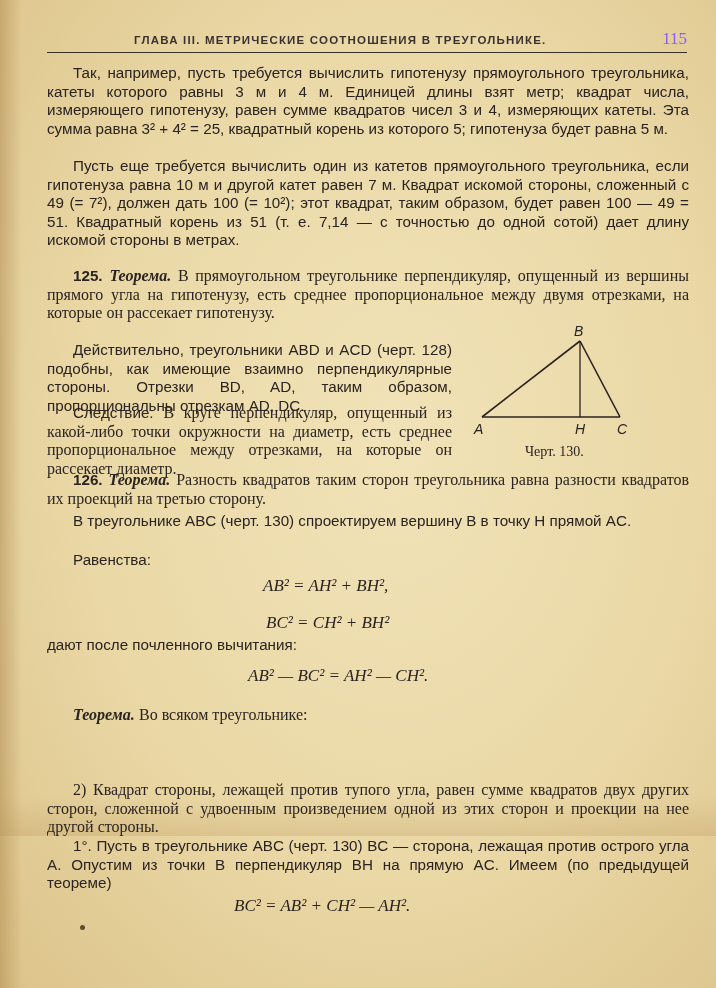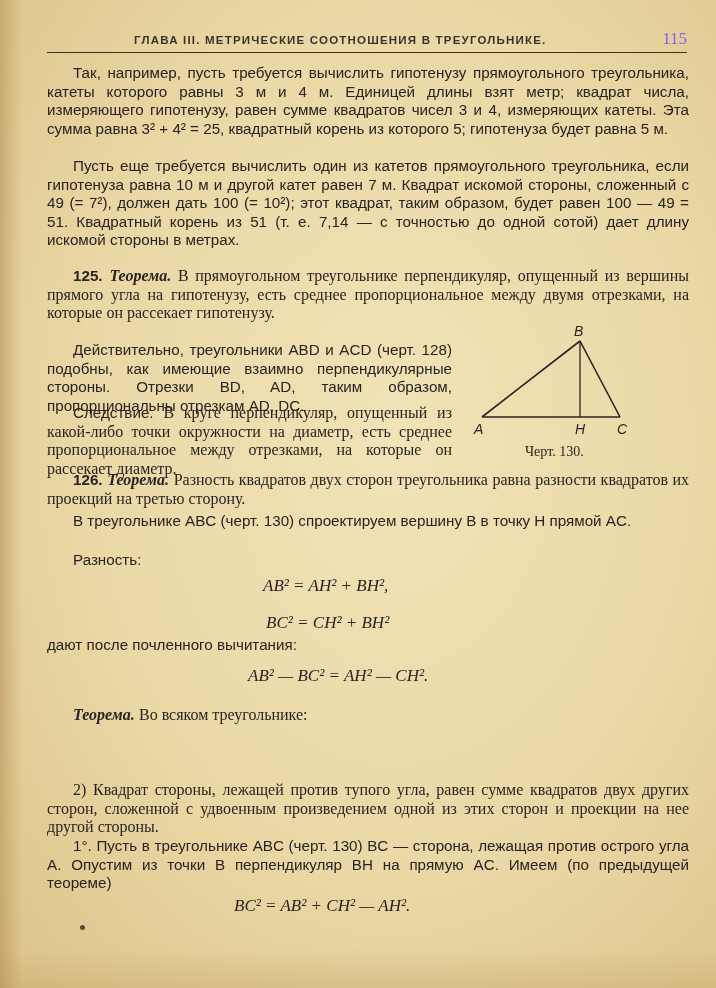--- a/index.html
+++ b/index.html
@@ -3,21 +3,21 @@
 <meta charset="utf-8">
 <style>
   html, body { margin: 0; padding: 0; }
   body {
     width: 716px; height: 988px; overflow: hidden;
     background: radial-gradient(ellipse at 55% 45%, #f1e3b8 0%, #ead8a6 55%, #dcc38a 100%);
     font-family: "Liberation Sans", sans-serif;
     color: #2a2320;
     position: relative;
   }
-  .page { position: absolute; left: 0; top: 0; width: 716px; height: 988px; border-radius: 24px; }
+  .page { position: absolute; left: 0; top: 0; width: 716px; height: 836px; border-radius: 24px; }
   .edge-left { position: absolute; left: 0; top: 0; width: 22px; height: 988px;
     background: linear-gradient(90deg, rgba(170,130,70,0.45), rgba(170,130,70,0)); }
   .edge-bottom { position: absolute; left: 0; bottom: 0; width: 716px; height: 40px;
     background: linear-gradient(0deg, rgba(180,140,80,0.25), rgba(180,140,80,0)); }
 
   .running-head { position: absolute; left: 47px; top: 30px; width: 640px; height: 22px;
     border-bottom: 1.5px solid #3a302a; }
   .running-title { position: absolute; left: 87px; top: 4px; font-size: 11.5px; letter-spacing: 1.2px;
     font-weight: bold; color: #3a3230; }
   .page-number { position: absolute; right: 0; top: -1px; font-family: "Liberation Serif", serif;
@@ -89,30 +89,30 @@
     <span class="lbl" style="left:4px;top:98px;">A</span>
     <span class="lbl" style="left:105px;top:98px;">H</span>
     <span class="lbl" style="left:147px;top:98px;">C</span>
     <span class="fig-caption">Черт. 130.</span>
   </div>
 
   <div class="text" style="top:471px;">
     <p class="ind">
       <span class="b">126.</span>
       <span class="bi">Теорема.</span>
-      <span class="it">Разность квадратов двух сторон треугольника равна разности квадратов их проекций на третью сторону.</span>
+      <span class="it">Разность квадратов таким сторон треугольника равна разности квадратов их проекций на третью сторону.</span>
     </p>
   </div>
 
   <div class="text" style="top:512px;">
     <p class="ind">В треугольнике ABC (черт. 130) спроектируем вершину B в точку H прямой AC.</p>
   </div>
 
   <div class="text" style="top:551px;">
-    <p class="ind">Разность:</p>
+    <p class="ind">Равенства:</p>
   </div>
 
   <div class="formula" style="left:263px;top:576px;">AB² = AH² + BH²,</div>
   <div class="formula" style="left:266px;top:613px;">BC² = CH² + BH²</div>
 
   <div class="text" style="top:636px;">
     <p>дают после почленного вычитания:</p>
   </div>
 
   <div class="formula" style="left:248px;top:666px;">AB² — BC² = AH² — CH².</div>

